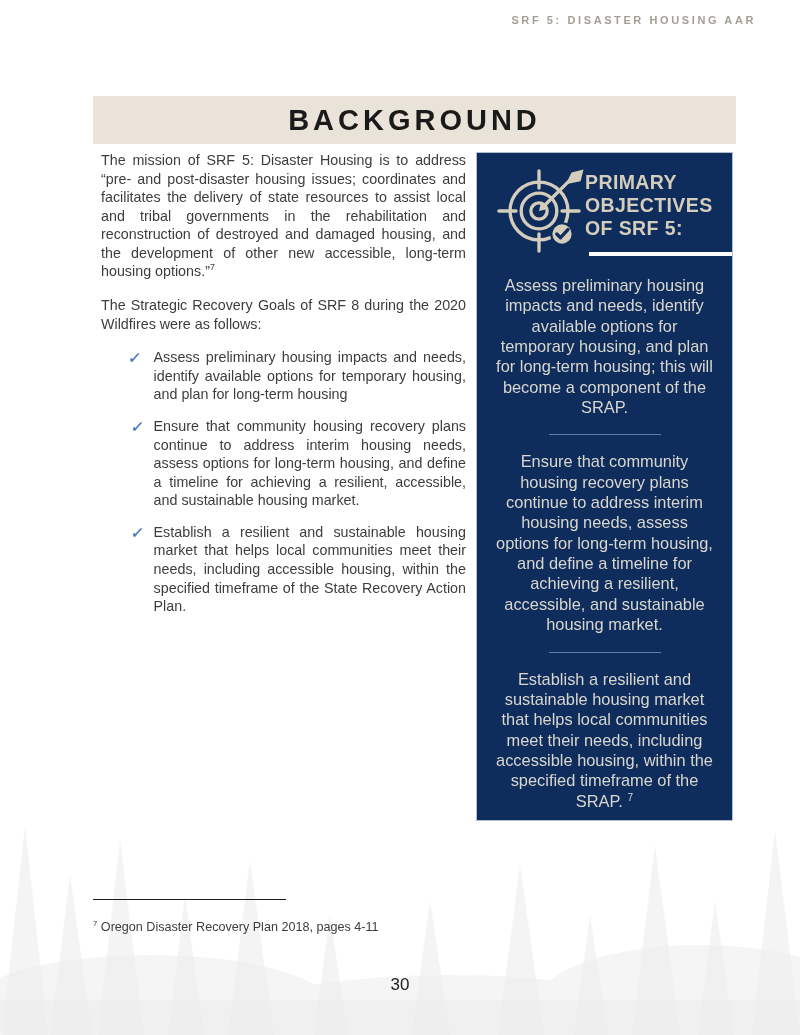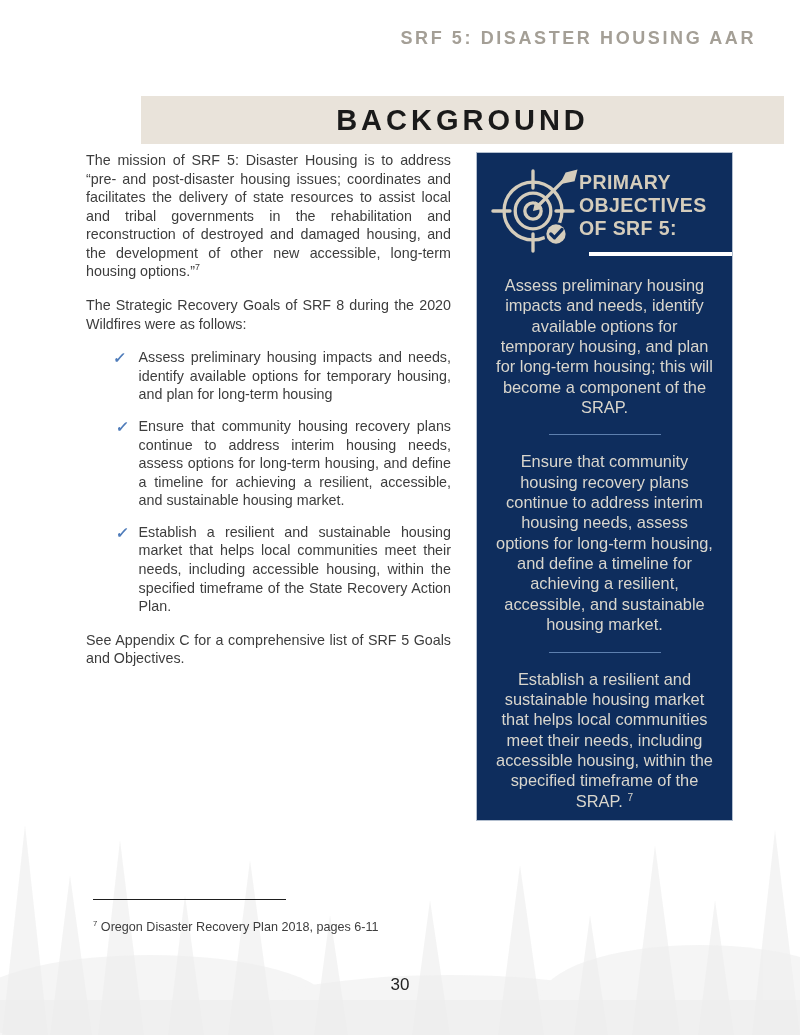--- a/index.html
+++ b/index.html
@@ -9,57 +9,57 @@
     background:#ffffff;
     font-family:"Liberation Sans", sans-serif;
     color:#3d3d3d;
     overflow:hidden;
   }
 
   
   .watermark { position:absolute; left:0; bottom:0; width:800px; height:230px; pointer-events:none; }
 
   .page-header {
-    position:absolute; top:28px; right:44px;
-    font-size:18px; font-weight:600; letter-spacing:2.6px;
+    position:absolute; top:14px; right:44px;
+    font-size:11px; font-weight:600; letter-spacing:2.6px;
     color:#a49f96;
   }
 
   .title-banner {
     position:absolute; left:93px; top:96px; width:643px; height:48px;
     background:#e9e3da;
-    display:flex; align-items:center; justify-content:center;margin-left:48px;
+    display:flex; align-items:center; justify-content:center;
   }
   .title-banner h1 {
     font-size:29px; font-weight:700; letter-spacing:4px; color:#1a1a1a;
   }
 
   .left-col {
-    position:absolute; left:86px; top:151px; width:365px;
+    position:absolute; left:101px; top:151px; width:365px;
     font-size:14.3px; line-height:1.3; text-align:justify;
   }
   .left-col p { margin-bottom:15px; }
   sup { font-size:0.62em; vertical-align:super; line-height:0; }
 
   ul.goals { list-style:none; margin:2px 0 15px 25px; }
   ul.goals li { display:flex; margin-bottom:13px; }
   ul.goals .check {
     color:#4f7cba; font-weight:700; font-size:15px;
     margin-right:15px; flex:0 0 auto; transform:skewX(-8deg);
   }
   ul.goals .goal-text { text-align:justify; }
 
   
   .sidebar {
     position:absolute; left:476px; top:152px; width:257px; height:669px;
     background:#0e2d5d; border:1px solid #b3bfcf;
   }
   .sidebar-header {
     position:relative; display:flex; align-items:flex-start;
-    padding:12px 8px 0 10px; height:101px;
+    padding:12px 8px 0 16px; height:101px;
   }
   .sidebar-header .icon-wrap { flex:0 0 92px; height:92px; }
   .sidebar-title {
     color:#d5cdbc; font-weight:700; font-size:19.5px; line-height:23px;
     letter-spacing:0.4px; padding-top:6px;
   }
   .title-underline {
     position:absolute; left:112px; right:0; top:99px; height:4px; background:#ffffff;
   }
   .objectives {
@@ -130,21 +130,20 @@
     <li>
       <span class="check">✓</span>
       <span class="goal-text">Ensure that community housing recovery plans continue to address interim housing needs, assess options for long-term housing, and define a timeline for achieving a resilient, accessible, and sustainable housing market.</span>
     </li>
     <li>
       <span class="check">✓</span>
       <span class="goal-text">Establish a resilient and sustainable housing market that helps local communities meet their needs, including accessible housing, within the specified timeframe of the State Recovery Action Plan.</span>
     </li>
   </ul>
 
-  <p>See Appendix C for a comprehensive list of SRF 5 Goals and Objectives.</p>
 </div>
 
 <aside class="sidebar">
   <div class="sidebar-header">
     <div class="icon-wrap">
       <svg viewBox="-62 -62 124 124" width="92" height="92" aria-hidden="true">
         <g stroke="#d5cdbc" stroke-width="4.5" fill="none" stroke-linecap="round">
           <circle r="39"></circle>
           <circle r="24"></circle>
           <circle r="11"></circle>
@@ -172,15 +171,15 @@
   <div class="objectives">
     <p>Assess preliminary housing impacts and needs, identify available options for temporary housing, and plan for long-term housing; this will become a component of the SRAP.</p>
     <div class="obj-divider"></div>
     <p>Ensure that community housing recovery plans continue to address interim housing needs, assess options for long-term housing, and define a timeline for achieving a resilient, accessible, and sustainable housing market.</p>
     <div class="obj-divider"></div>
     <p><span>Establish a resilient and sustainable housing market that helps local communities meet their needs, including accessible housing, within the specified timeframe of the SRAP. </span><sup>7</sup></p>
   </div>
 </aside>
 
 <div class="footnote-rule"></div>
-<div class="footnote"><sup>7</sup><span> Oregon Disaster Recovery Plan 2018, pages 6-11</span></div>
+<div class="footnote"><sup>7</sup><span> Oregon Disaster Recovery Plan 2018, pages 4-11</span></div>
 
 <div class="page-number">30</div>
 
 </body></html>

